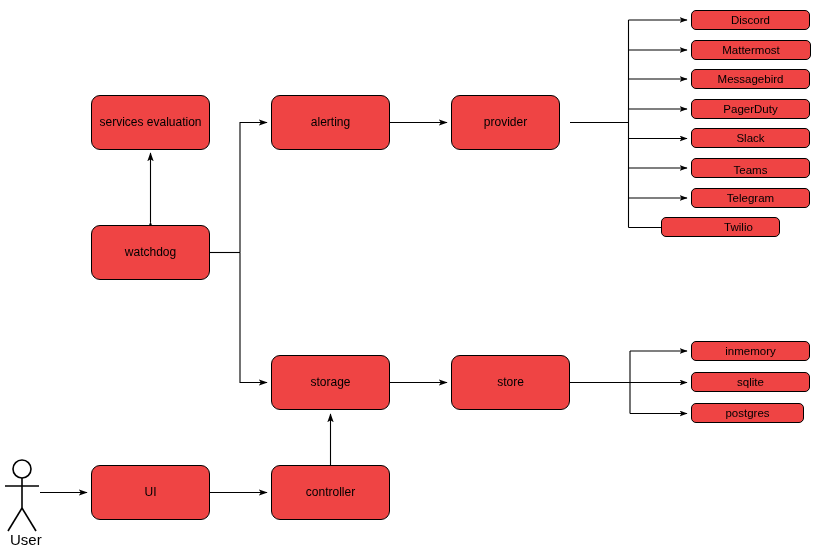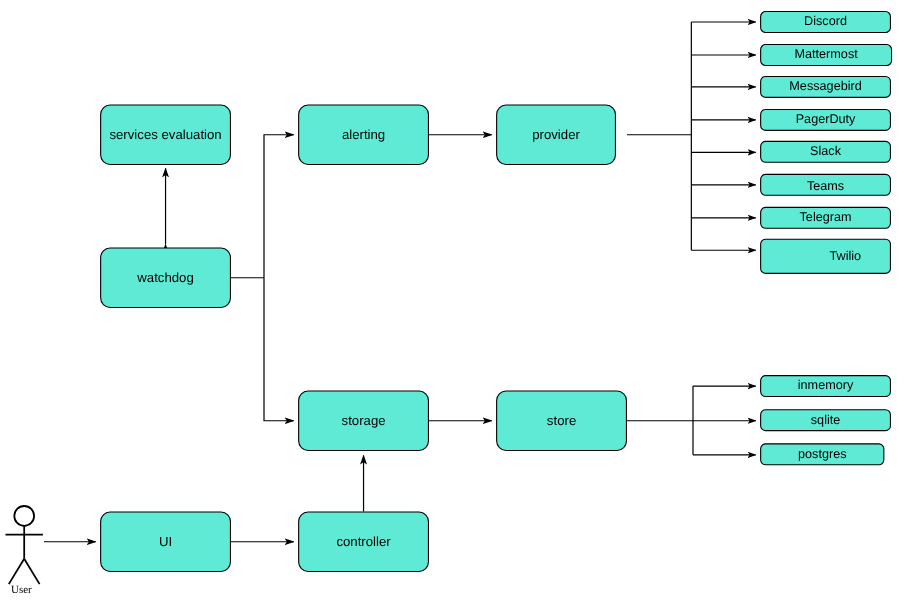--- a/index.html
+++ b/index.html
@@ -24,40 +24,40 @@
     top: 0;
     width: 822px;
     height: 554px;
     pointer-events: none;
   }
   .node {
     position: absolute;
     box-sizing: border-box;
     border: 1px solid #000000;
     border-radius: 9px;
-    background: #5eead4;
+    background: #ef4444;
     display: flex;
     align-items: center;
     justify-content: center;
     color: #000000;
     font-size: 12px;
     line-height: 1.1;
     font-family: "Liberation Sans", sans-serif;
     text-align: center;
     z-index: 2;
   }
   .node.leaf {
     border-radius: 5px;
     font-size: 11.5px;
   }
   .actor-label {
     position: absolute;
-    font-size: 10px;
+    font-size: 15px;
     color: #000000;
-    font-family: Liberation Serif, serif;
+    font-family: Liberation Sans, sans-serif;
     white-space: nowrap;
     z-index: 2;
   }
 </style>
 </head>
 <body>
 
 <div id="canvas">
 
   <svg id="wires" viewBox="0 0 822 554" width="822" height="554" xmlns="http://www.w3.org/2000/svg">
@@ -163,21 +163,21 @@
   </div>
   <div class="node leaf" style="left:691px; top:128px; width:119px; height:20px;">
     <span>Slack</span>
   </div>
   <div class="node leaf" style="left:691px; top:158px; width:119px; height:20px;align-items:flex-end;">
     <span>Teams</span>
   </div>
   <div class="node leaf" style="left:691px; top:188px; width:119px; height:20px;">
     <span>Telegram</span>
   </div>
-  <div class="node leaf" style="left:691px; top:217px; width:119px; height:32px;padding-left:36px;">
+  <div class="node leaf" style="left:661px; top:217px; width:119px; height:20px;padding-left:36px;">
     <span>Twilio</span>
   </div>
 
   <div class="node leaf" style="left:691px; top:341px; width:119px; height:20px;">
     <span>inmemory</span>
   </div>
   <div class="node leaf" style="left:691px; top:372px; width:119px; height:20px;">
     <span>sqlite</span>
   </div>
   <div class="node leaf" style="left:691px; top:403px; width:113px; height:20px;align-items:center;">

